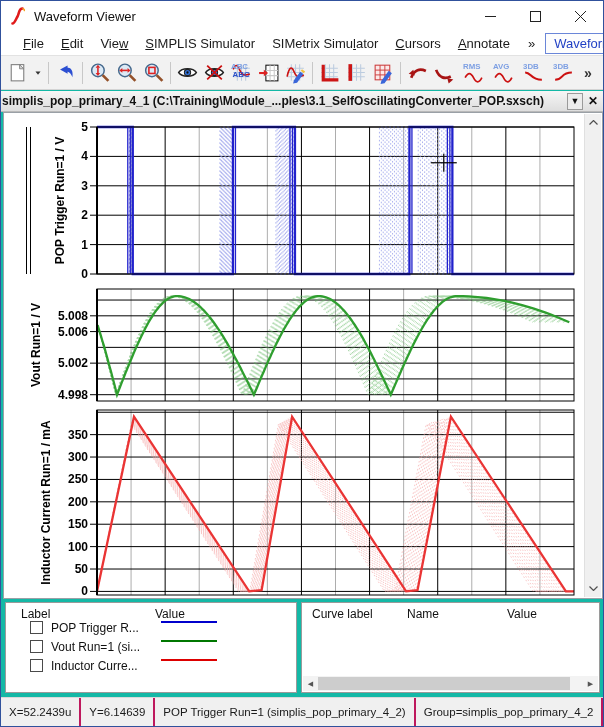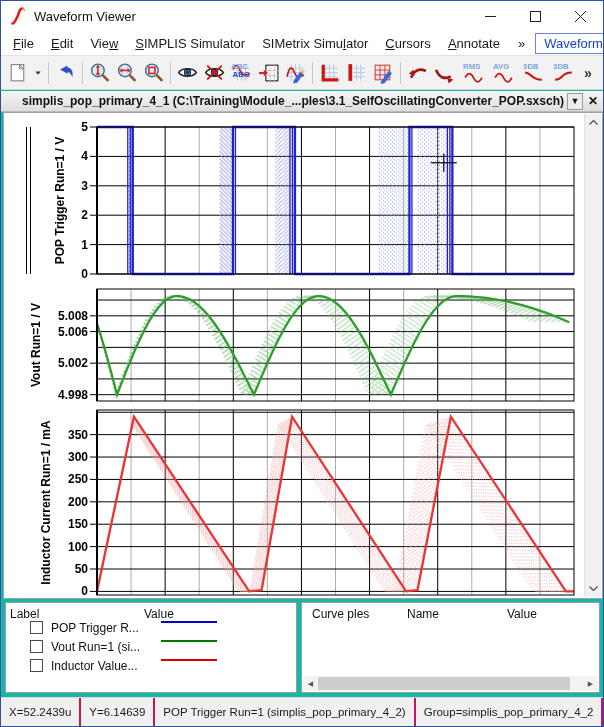--- a/index.html
+++ b/index.html
@@ -7,48 +7,48 @@
   #win{position:relative;width:604px;height:727px;background:#14b8a6;border:1px solid #30519c;overflow:hidden;}
   
   #titlebar{position:absolute;left:0;top:0;width:100%;height:30px;background:#fff;display:flex;align-items:center;}
   #appicon{width:16px;height:18px;margin:0 8px 0 9px;}
   #titletext{font-size:13px;color:#111;}
   #wincontrols{position:absolute;right:0;top:0;height:30px;display:flex;}
   .wbtn{width:45px;height:30px;display:flex;align-items:center;justify-content:center;}
   
   #menubar{position:absolute;left:0;top:30px;width:100%;height:24px;background:#fff;display:flex;align-items:center;font-size:13px;color:#1a1a1a;}
   .menu-item{padding:3px 8px;margin-left:1px;white-space:nowrap;}
-  .menu-item:first-child{margin-left:4px;}
+  .menu-item:first-child{margin-left:14px;}
   #menu-overflow{margin-left:6px;padding:0 4px;font-size:13px;color:#222;}
   #mode-combo{margin-left:6px;margin-right:4px;height:21px;border:1px solid #6a86d8;background:#fdfdfd;display:flex;align-items:center;color:#1f3fc4;font-size:13px;}
   #mode-combo .val{padding:0 8px;white-space:nowrap;}
   
   #toolbar{position:absolute;left:0;top:54px;width:100%;height:35px;background:#f2f2f2;border-top:1px solid #e2e2e2;border-bottom:1px solid #d4d4d4;display:flex;align-items:center;padding-left:3px;}
   .tbtn{width:27px;height:28px;display:flex;align-items:center;justify-content:center;}
   .tbtn.narrow{width:14px;}
   .tbtn.wide{width:30px;}
   .tsep{width:1px;height:22px;background:#c8c8c8;margin:0 3px;}
   .tbtn svg{display:block;}
   #tb-overflow{margin-left:2px;font-size:14px;font-weight:bold;color:#333;padding:0 4px;}
   
   #tabbar{position:absolute;left:0;top:90px;width:100%;height:21px;background:linear-gradient(#f6f6f6,#dedede);border-bottom:1px solid #b9b9b9;display:flex;align-items:center;}
-  #tabtitle{font-size:12px;font-weight:bold;color:#111;padding-left:21px;white-space:nowrap;overflow:hidden;flex:1;}
+  #tabtitle{font-size:12px;font-weight:bold;color:#111;padding-left:1px;white-space:nowrap;overflow:hidden;flex:1;}
   .tab-btn{width:16px;height:17px;margin-right:2px;display:flex;align-items:center;justify-content:center;font-size:9px;color:#111;border:1px solid #9a9a9a;background:#ececec;}
   .tab-btn.close{font-size:12px;font-weight:bold;border:none;background:none;}
   
   #graphpanel{position:absolute;left:2px;top:111px;width:600px;height:487px;background:#fff;border:1px solid #9aa0a6;}
   #plots{position:absolute;left:18px;top:2px;}
   #vscroll{position:absolute;right:1px;top:1px;width:17px;height:483px;background:#f0f0f0;border-left:1px solid #e0e0e0;}
   .sarrow{position:absolute;left:0;width:17px;height:17px;display:flex;align-items:center;justify-content:center;}
   
   .panelbox{position:absolute;background:#fff;border:1px solid #9a9a9a;font-size:12px;color:#111;}
   #legendbox{left:4px;top:601px;width:292px;height:91px;}
   #valuesbox{left:300px;top:601px;width:299px;height:91px;}
   .hdr-row{display:flex;padding-top:4px;}
-  #legendbox .hdr-label{margin-left:4px;width:130px;}
+  #legendbox .hdr-label{margin-left:15px;width:130px;}
   #legendbox .hdr-legend{margin-left:4px;}
   .leg-row{display:flex;align-items:flex-start;height:19px;}
   .leg-check{width:13px;height:13px;border:1px solid #4a4a4a;background:#fff;margin-left:24px;flex:none;}
   .leg-text{margin-left:8px;width:104px;white-space:nowrap;overflow:hidden;}
   .leg-line{width:56px;height:0;border-top:2px solid #000;margin-left:6px;}
   #valuesbox .hdr-curve{margin-left:10px;width:95px;}
   #valuesbox .hdr-name{width:100px;}
   #valuesbox .hdr-value{}
   #hscroll{position:absolute;left:1px;right:1px;bottom:1px;height:15px;background:#f3f3f3;display:flex;align-items:center;}
   .harrow{width:15px;height:15px;display:flex;align-items:center;justify-content:center;font-size:7px;color:#555;}
@@ -468,29 +468,29 @@
           <span class="leg-text">POP Trigger R...</span>
           <span class="leg-line" style="border-top-color: rgb(0, 0, 204);"></span>
         </div>
         <div class="leg-row">
           <span class="leg-check"></span>
           <span class="leg-text">Vout Run=1 (si...</span>
           <span class="leg-line" style="border-top-color: rgb(0, 119, 0);"></span>
         </div>
         <div class="leg-row">
           <span class="leg-check"></span>
-          <span class="leg-text">Inductor Value...</span>
+          <span class="leg-text">Inductor Curre...</span>
           <span class="leg-line" style="border-top-color: rgb(221, 0, 0);"></span>
         </div>
       </div>
   </div>
 
   <div id="valuesbox" class="panelbox">
     <div class="hdr-row">
-      <span class="hdr-curve">Curve ples</span>
+      <span class="hdr-curve">Curve label</span>
       <span class="hdr-name">Name</span>
       <span class="hdr-value">Value</span>
     </div>
     <div id="hscroll">
       <span class="harrow">◀</span>
       <div id="hthumb"></div>
       <span class="harrow" style="position:absolute;right:0">▶</span>
     </div>
   </div>
 

